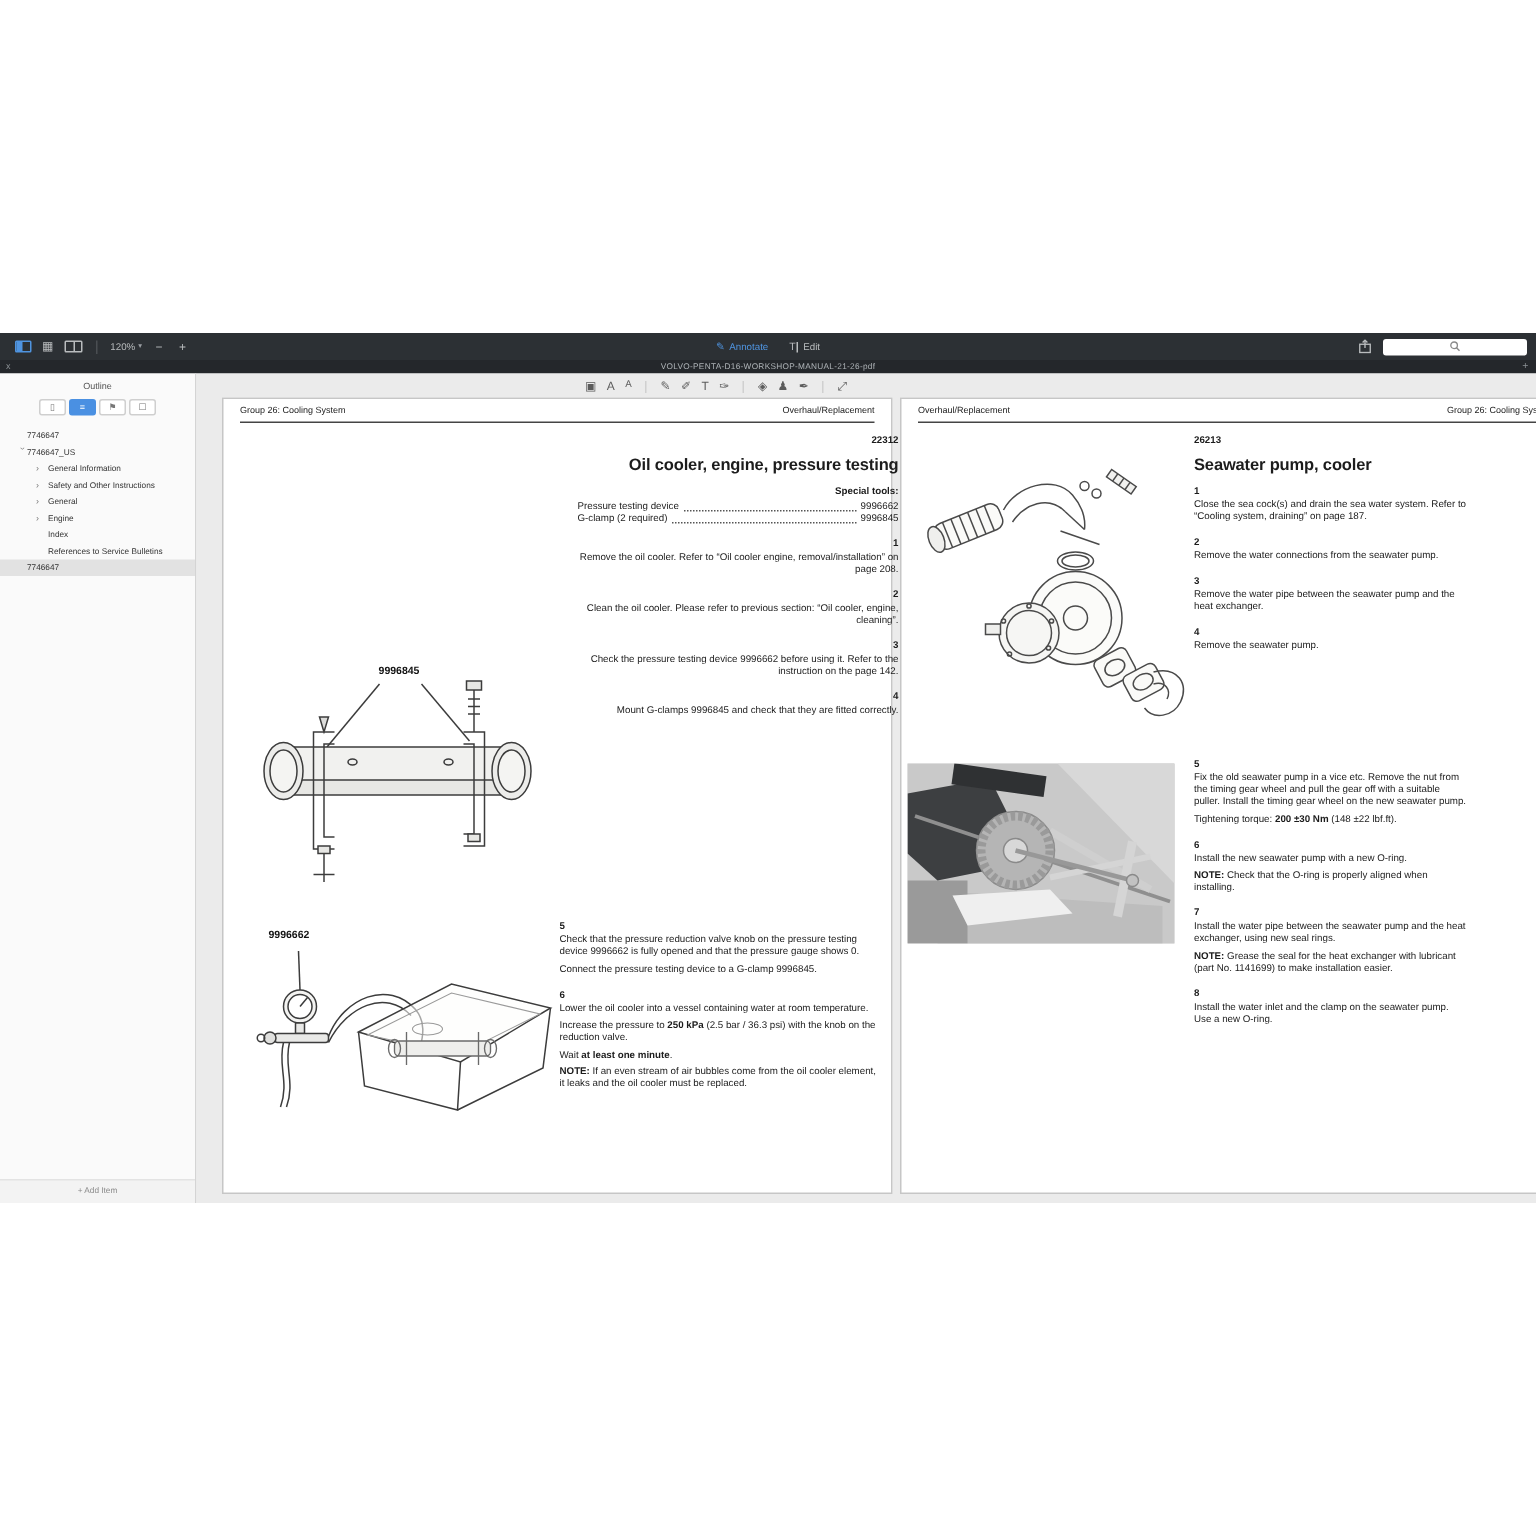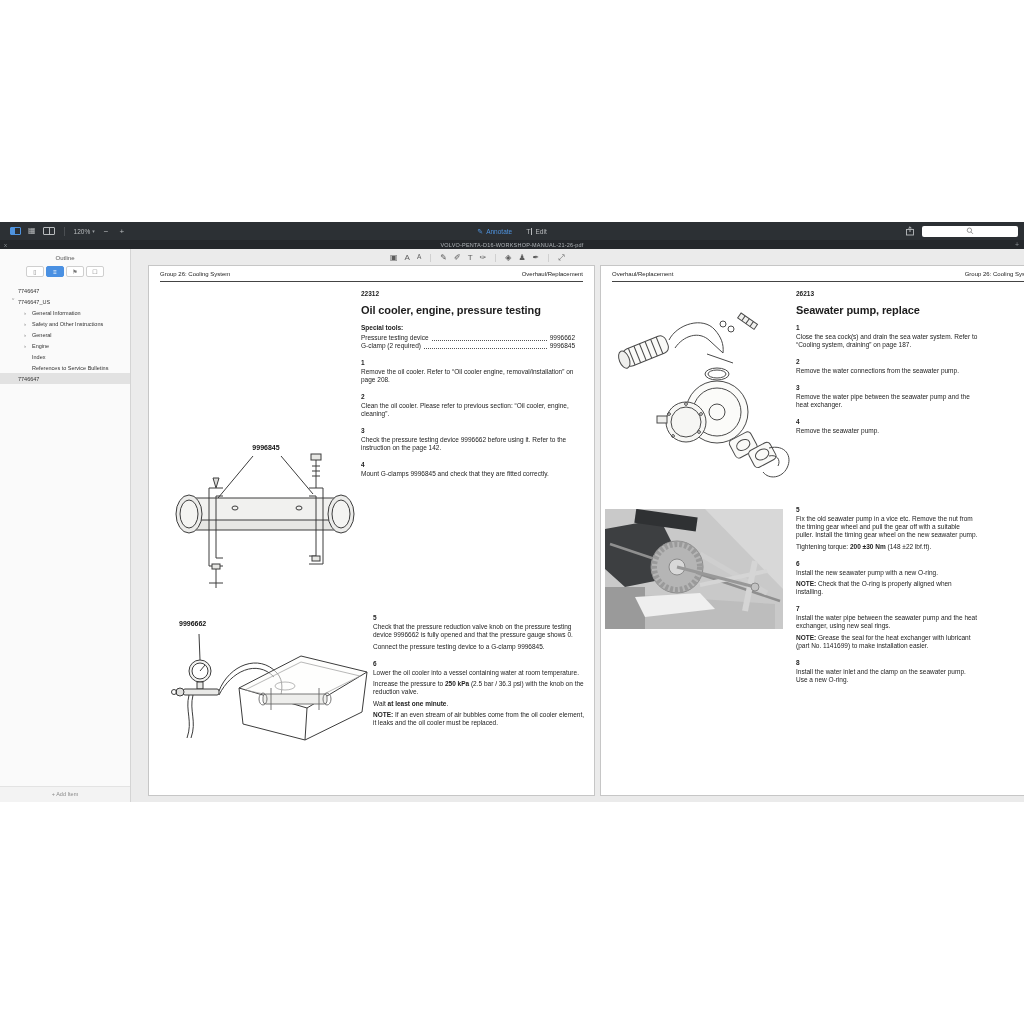--- a/index.html
+++ b/index.html
@@ -277,21 +277,21 @@
                   <rect x="100" y="76" width="64" height="10" rx="3" fill="#eeeeec"></rect>
                   <path d="M108 70 v22 M156 70 v22"></path>
                   <ellipse cx="100" cy="81" rx="4" ry="6"></ellipse>
                   <ellipse cx="164" cy="81" rx="4" ry="6"></ellipse>
                 </g>
               </g>
             </svg>
             <div class="fig-label" style="left:16px;top:2px;">9996662</div>
           </div>
 
-          <div class="col" style="left:212px;top:24px;width:214px;">
+          <div class="col" style="left:236px;top:24px;width:214px;text-align:right;">
             <div class="section-code">22312</div>
             <div class="page-title">Oil cooler, engine, pressure testing</div>
             <div class="tools-label">Special tools:</div>
             <div>
                 <div class="tool-row">
                   <span>Pressure testing device</span>
                   <span class="tool-leader"></span>
                   <span>9996662</span>
                 </div>
                 <div class="tool-row">
@@ -413,21 +413,21 @@
               <circle cx="72" cy="58" r="26" fill="#b5b5b5" stroke="#8a8a8a"></circle>
               <circle cx="72" cy="58" r="23" fill="none" stroke="#9a9a9a" stroke-width="6" stroke-dasharray="3 2"></circle>
               <circle cx="72" cy="58" r="8" fill="#d8d8d8" stroke="#8a8a8a"></circle>
               <line x1="72" y1="58" x2="150" y2="78" stroke="#989898" stroke-width="3"></line>
               <circle cx="150" cy="78" r="4" fill="#c2c2c2" stroke="#8a8a8a"></circle>
             </svg>
           </div>
 
           <div class="col" style="left:195px;top:24px;width:182px;">
             <div class="section-code">26213</div>
-            <div class="page-title">Seawater pump, replace</div>
+            <div class="page-title">Seawater pump, cooler</div>
             <div>
                 <div class="step">
                   <div class="step-num">1</div>
                   <p><span>Close the sea cock(s) and drain the sea water system. Refer to “Cooling system, draining” on page 187.</span></p>
                 </div>
                 <div class="step">
                   <div class="step-num">2</div>
                   <p><span>Remove the water connections from the seawater pump.</span></p>
                 </div>
                 <div class="step">

